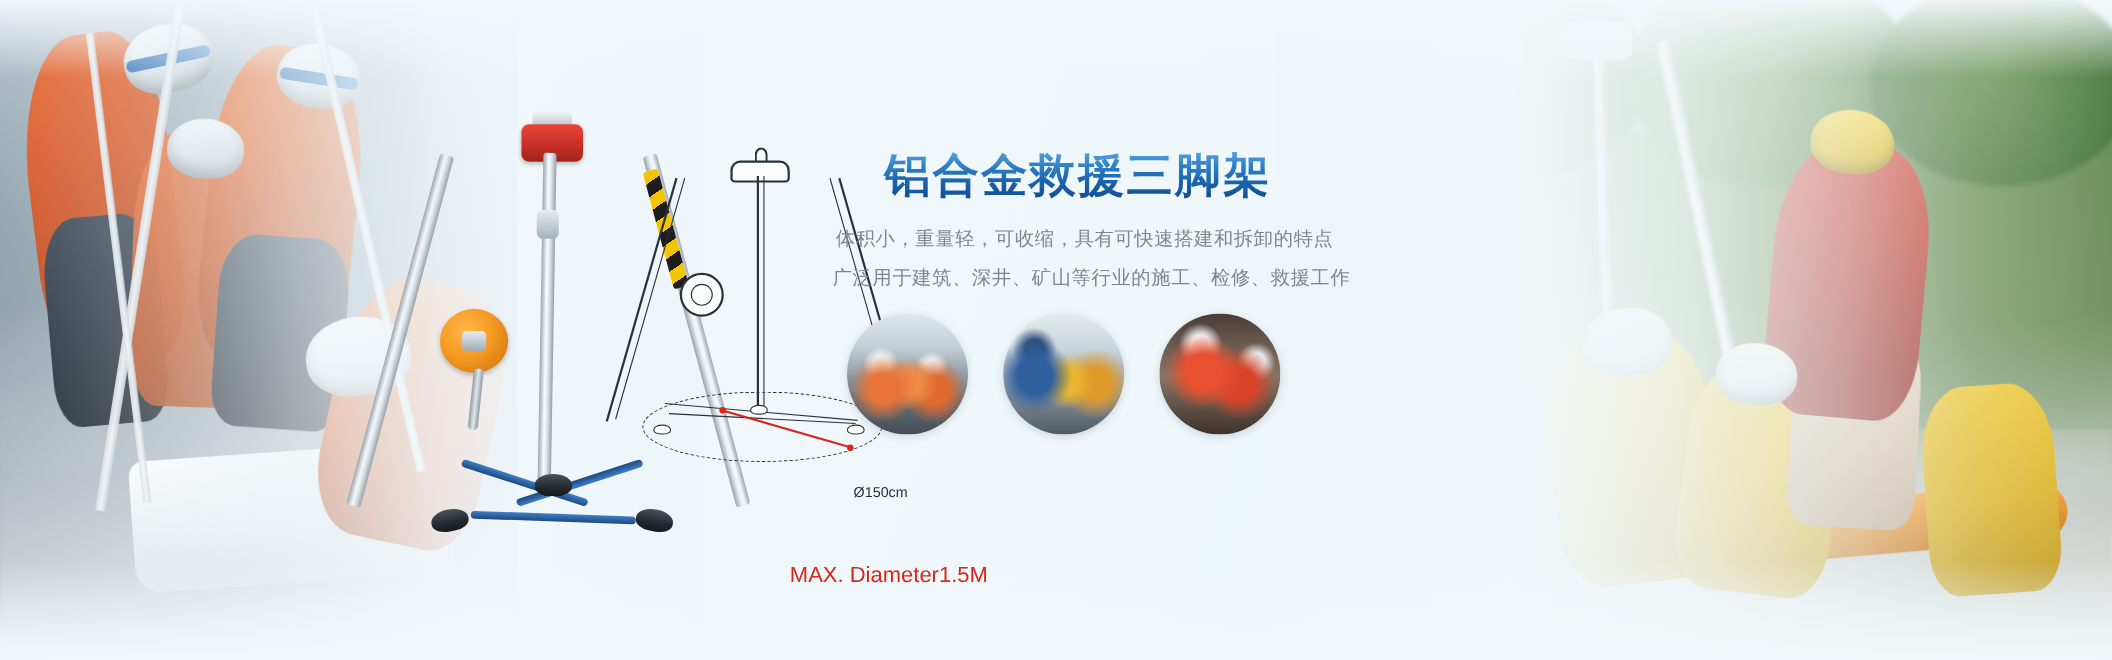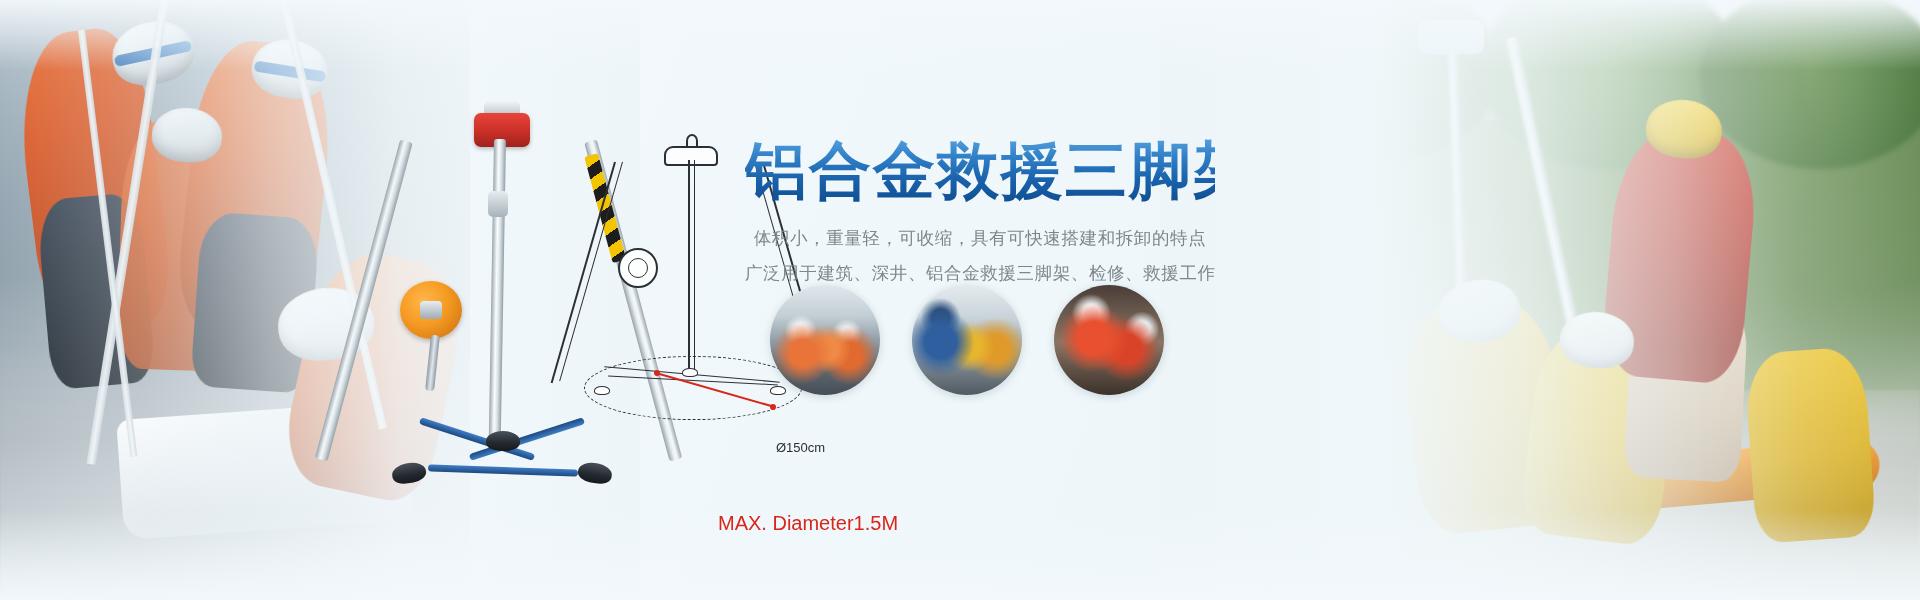--- a/index.html
+++ b/index.html
@@ -255,29 +255,29 @@
   }
   .max-dia-label {
     position:absolute; left:718px; top:512px;
     font-size:20px; color:#d9261c; font-weight:400;
     font-family:"Liberation Sans", sans-serif;
   }
 
   
   .text-block { position:absolute; left:745px; top:138px; width:470px; }
   .main-title {
-    font-size:62px; font-weight:bold; letter-spacing:2px; line-height:1.05;
+    font-size:42px; font-weight:bold; letter-spacing:2px; line-height:1.05;
     background:linear-gradient(180deg,#55a0dd 0%,#2f7fc6 30%,#1a63ad 62%,#104e92 100%);
     -webkit-background-clip:text; background-clip:text;
     -webkit-text-fill-color:transparent; color:#1a63ad;
     text-align:center; white-space:nowrap;
   }
   .sub-line {
     font-size:17.5px; color:#7c878d; letter-spacing:.6px;
-    text-align:center; line-height:2; white-space:nowrap;
+    text-align:center; line-height:2; white-space:nowrap;margin-left:12px;
   }
   .sub-wrap { margin-top:18px; }
 
   
   .circles { position:absolute; left:770px; top:285px; display:flex; gap:32px; }
   .circle {
     width:110px; height:110px; border-radius:50%; overflow:hidden;
     position:relative; box-shadow:0 2px 8px rgba(40,70,95,.18);
   }
   .c-inner { position:absolute; inset:0; }
@@ -402,21 +402,21 @@
     <div class="d-foot df2"></div>
   </div>
 
   <div class="dia-label">Ø150cm</div>
   <div class="max-dia-label">MAX. Diameter1.5M</div>
 
   <div class="text-block">
     <div class="main-title">铝合金救援三脚架</div>
     <div class="sub-wrap">
       <div class="sub-line">体积小，重量轻，可收缩，具有可快速搭建和拆卸的特点</div>
-      <div class="sub-line">广泛用于建筑、深井、铝合金救援三脚架、检修、救援工作</div>
+      <div class="sub-line">广泛用于建筑、深井、矿山等行业的施工、检修、救援工作</div>
     </div>
   </div>
 
   <div class="circles">
     <div class="circle c1">
       <div class="c-inner"></div>
     </div>
     <div class="circle c2">
       <div class="c-inner"></div>
     </div>

